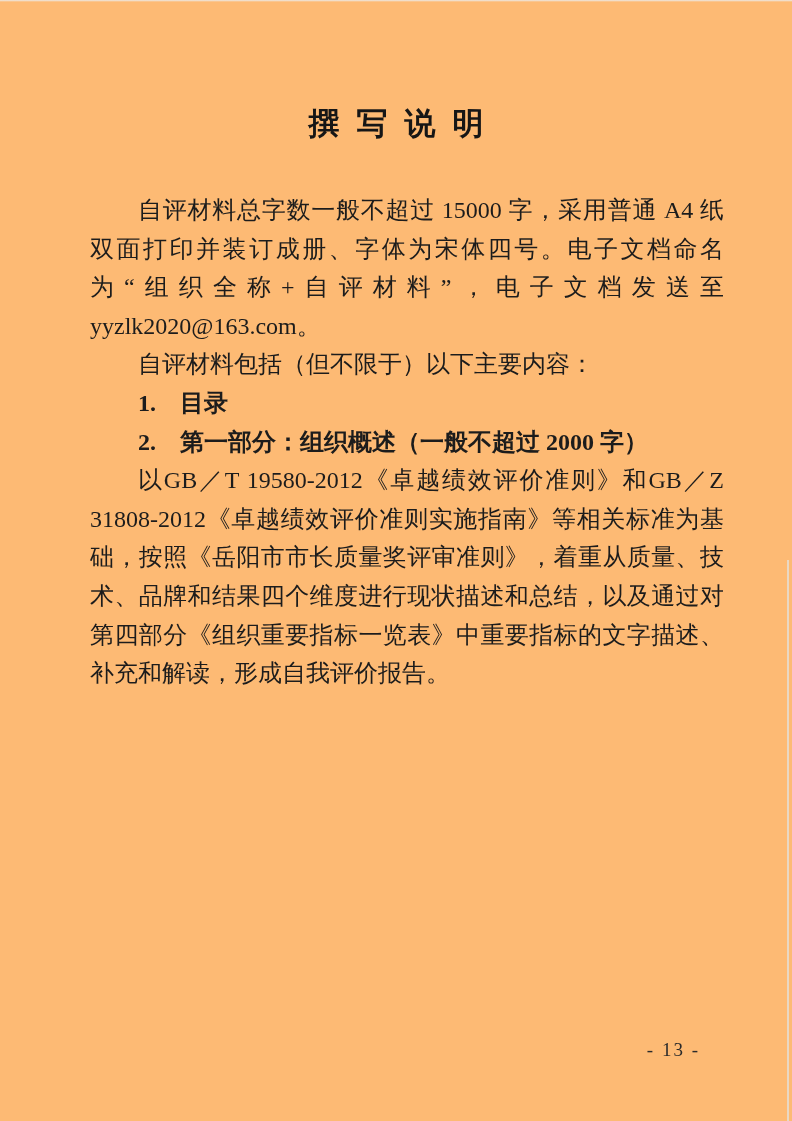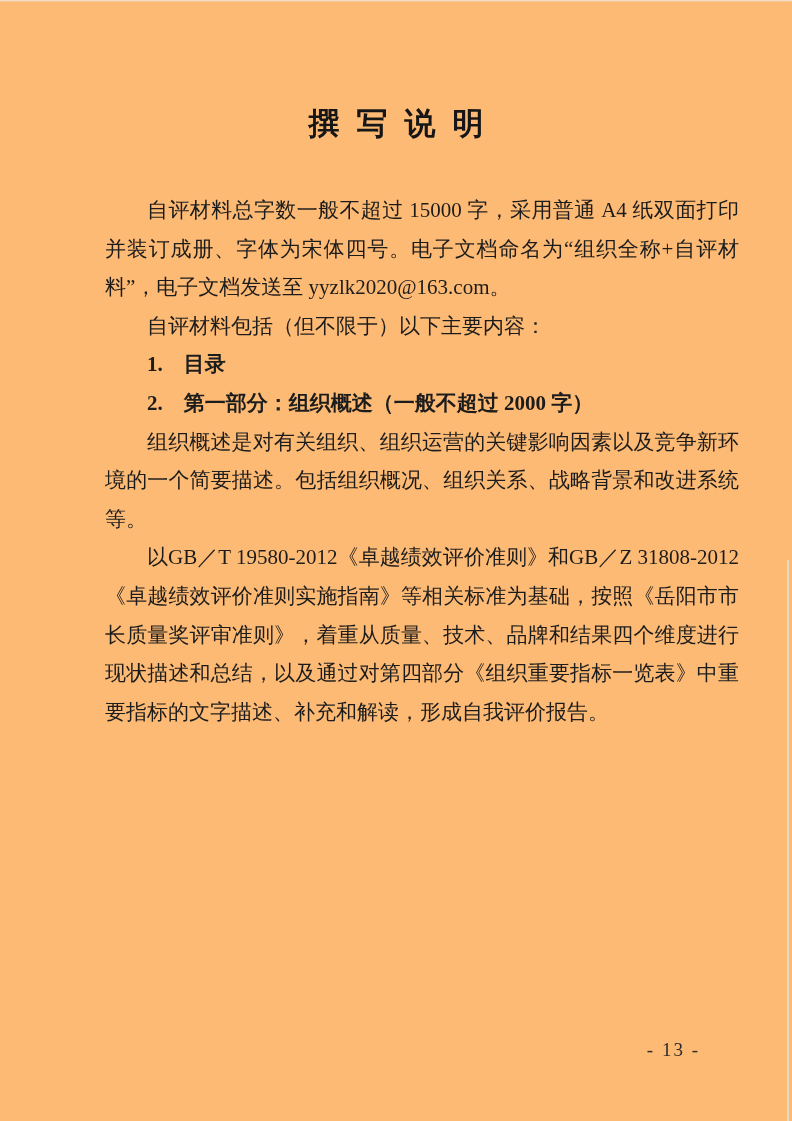--- a/index.html
+++ b/index.html
@@ -40,24 +40,24 @@
     margin: 0;
     text-align: center;
     font-size: 31px;
     font-weight: bold;
     letter-spacing: 0.55em;
     text-indent: 0.55em; 
     color: #161616;
   }
   .content {
     position: absolute;
-    left: 105px;
+    left: 90px;
     top: 191px;
     width: 634px;
-    font-size: 21px;
+    font-size: 24px;
     line-height: 38.6px;
     text-align: justify;
     text-justify: inter-ideograph;
   }
   .content p {
     margin: 0;
     text-indent: 2em;
   }
   .content p.bold-item {
     font-weight: bold;
@@ -78,18 +78,17 @@
   <div class="edge-top"></div>
   <div class="edge-right"></div>
 
   <h1 class="doc-title">撰写说明</h1>
 
   <div class="content">
     <p>自评材料总字数一般不超过 15000 字，采用普通 A4 纸双面打印并装订成册、字体为宋体四号。电子文档命名为“组织全称+自评材料”，电子文档发送至 yyzlk2020@163.com。</p>
     <p>自评材料包括（但不限于）以下主要内容：</p>
     <p class="bold-item">1.　目录</p>
     <p class="bold-item">2.　第一部分：组织概述（一般不超过 2000 字）</p>
-    <p>组织概述是对有关组织、组织运营的关键影响因素以及竞争新环境的一个简要描述。包括组织概况、组织关系、战略背景和改进系统等。</p>
     <p>以GB／T 19580-2012《卓越绩效评价准则》和GB／Z 31808-2012《卓越绩效评价准则实施指南》等相关标准为基础，按照《岳阳市市长质量奖评审准则》，着重从质量、技术、品牌和结果四个维度进行现状描述和总结，以及通过对第四部分《组织重要指标一览表》中重要指标的文字描述、补充和解读，形成自我评价报告。</p>
   </div>
 
   <div class="page-number">- 13 -</div>
 </div>
 
 </body></html>

